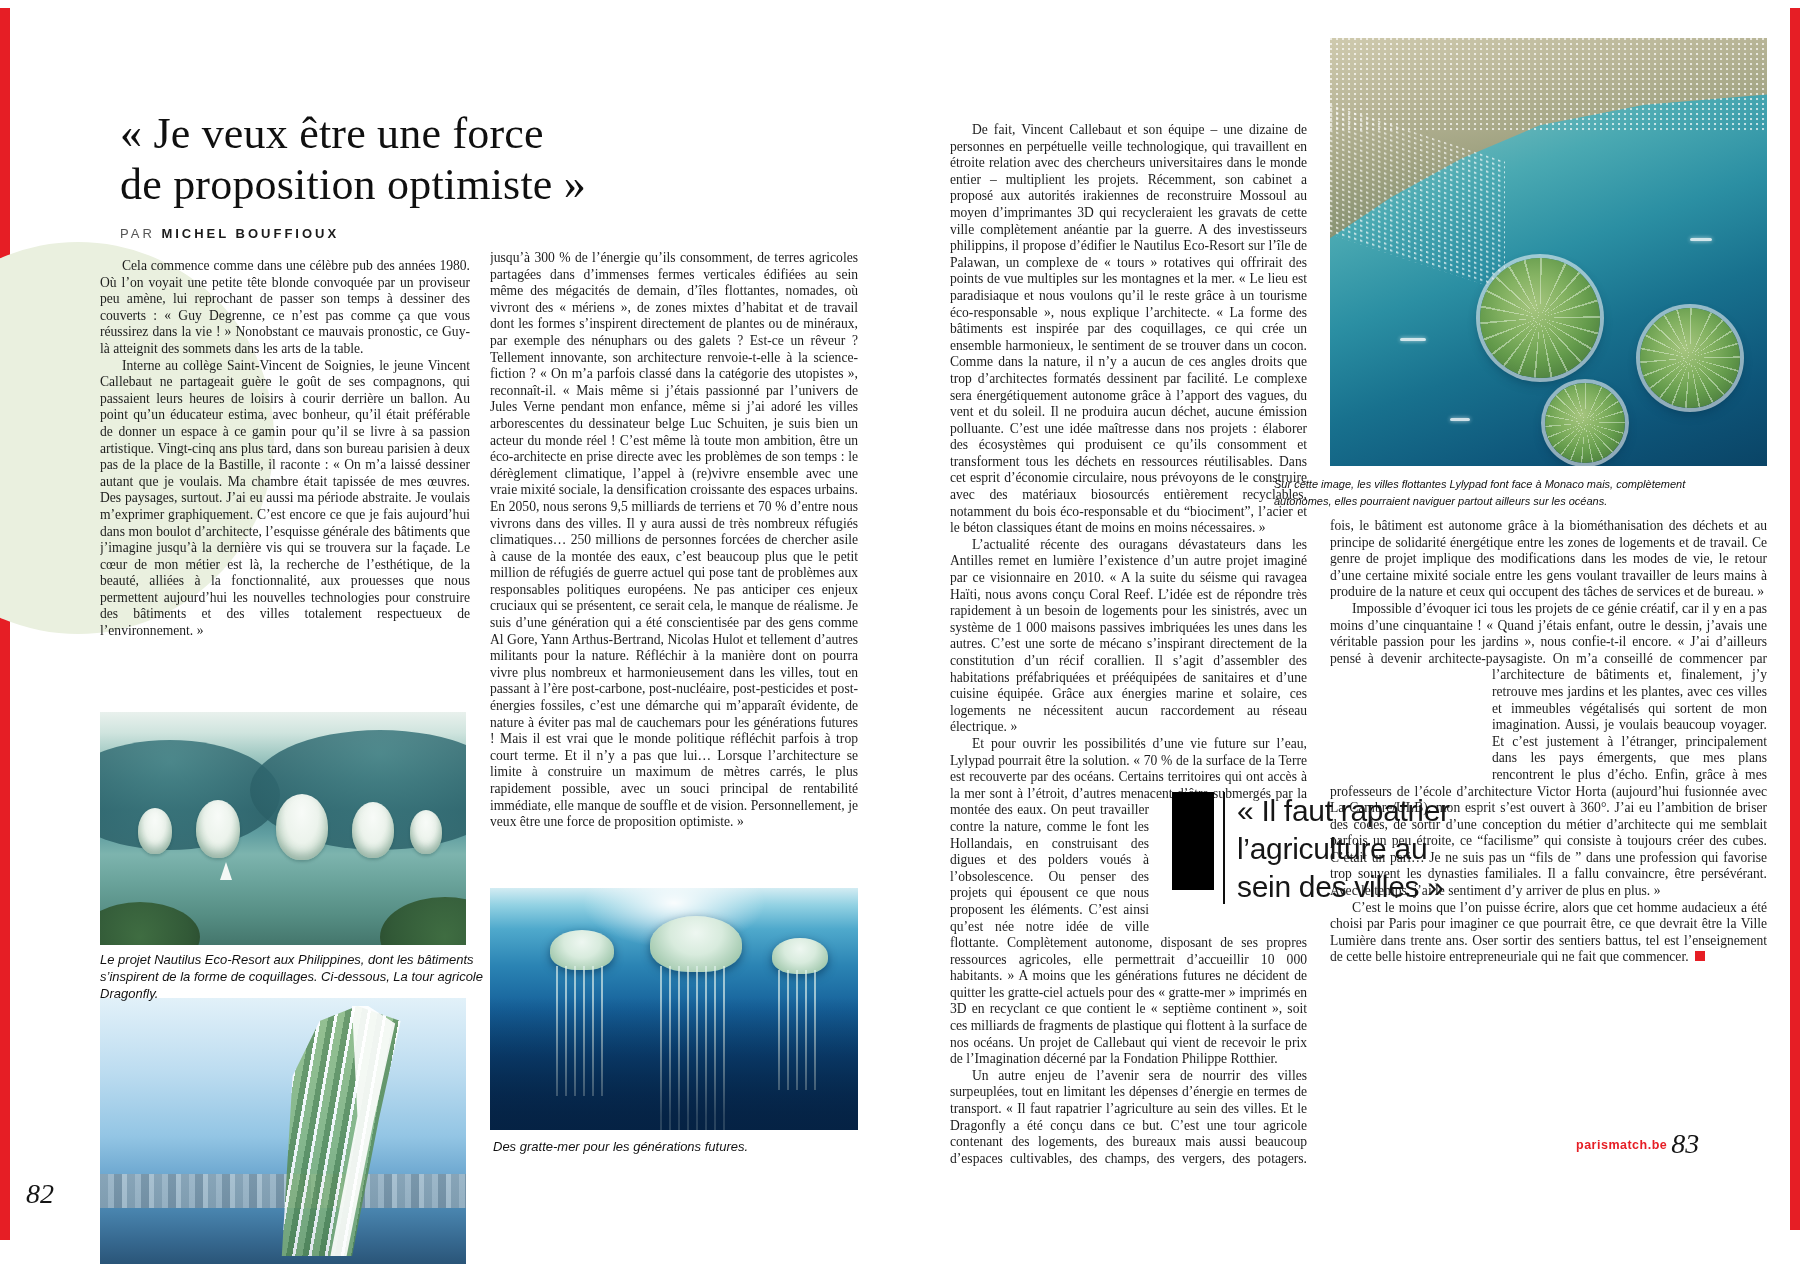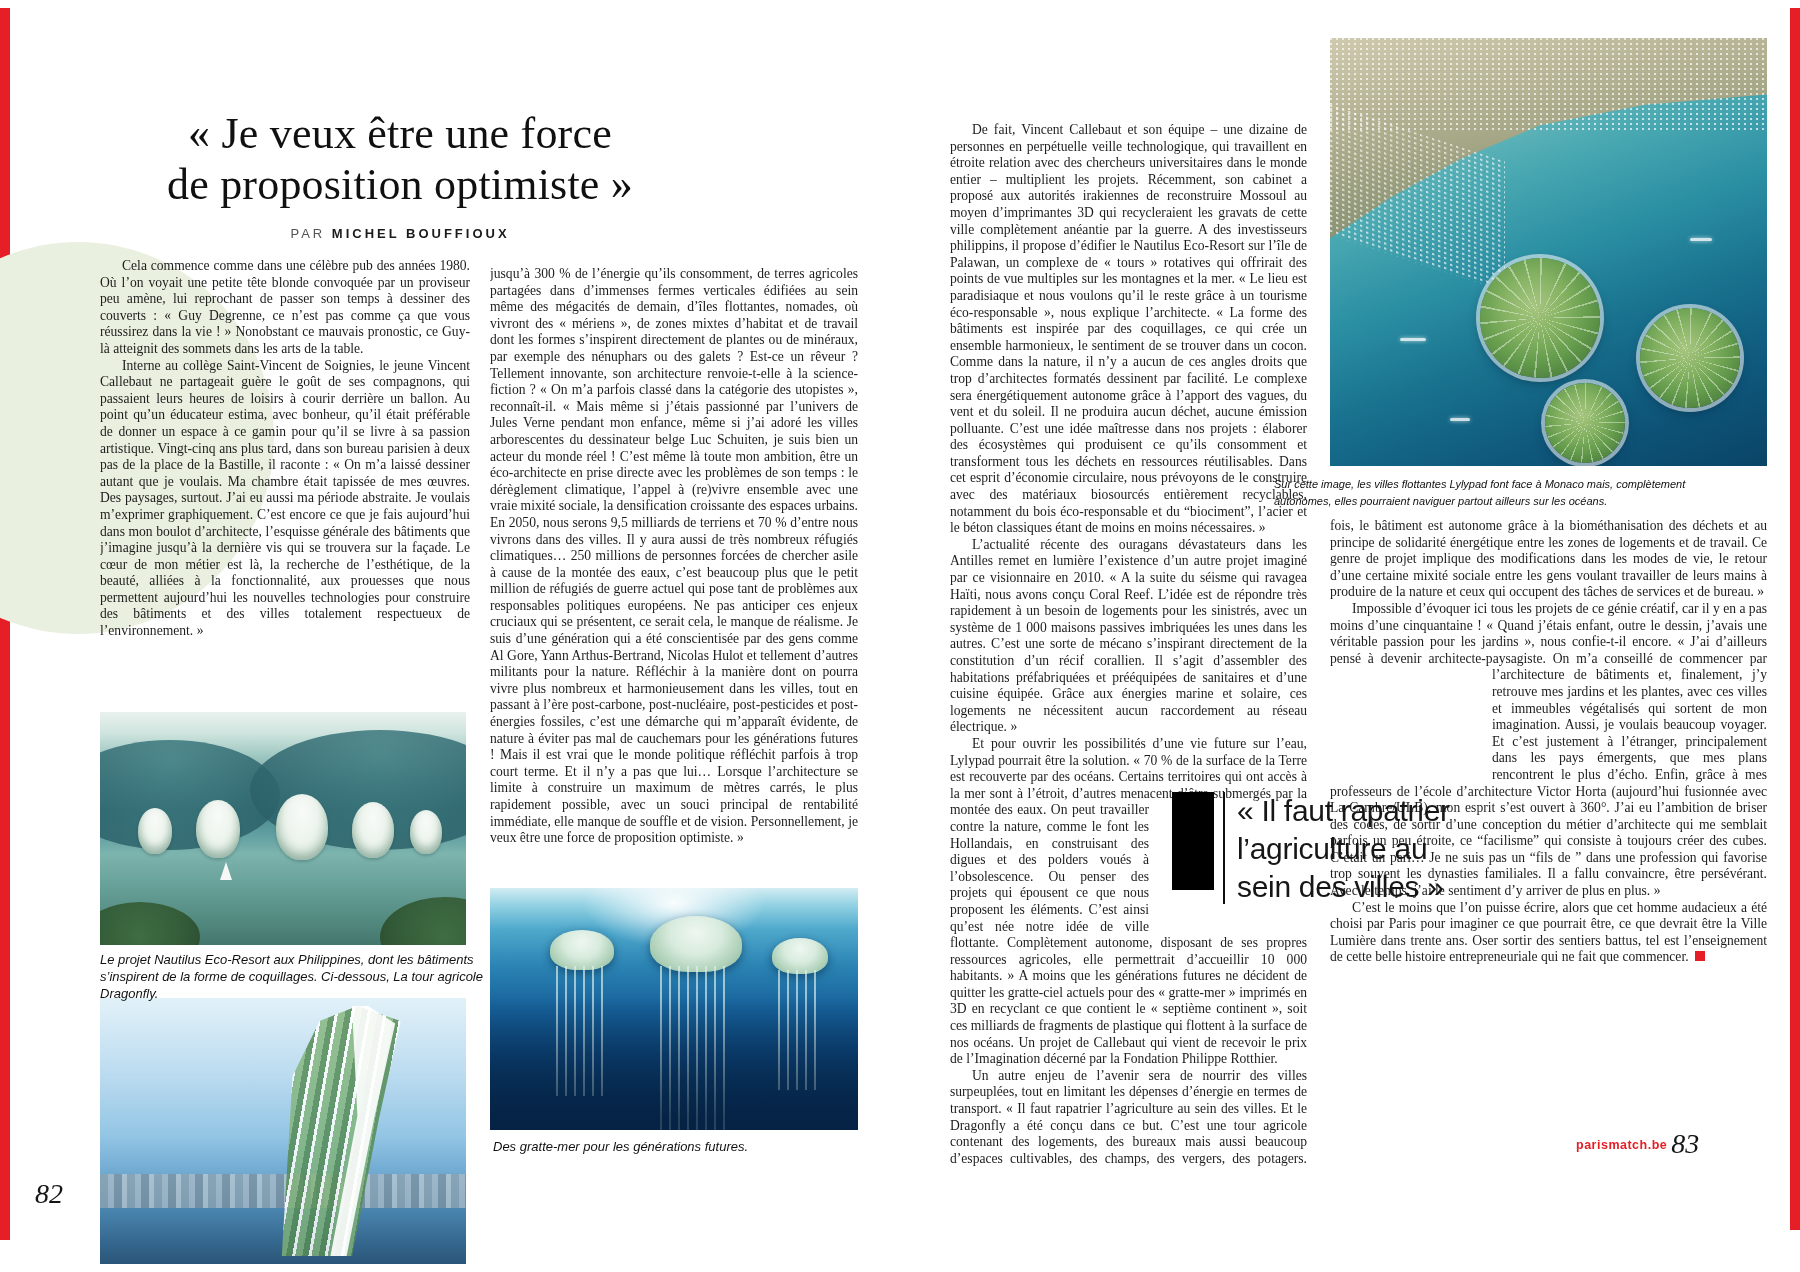--- a/index.html
+++ b/index.html
@@ -7,52 +7,52 @@
     width:1800px;height:1272px;position:relative;background:#ffffff;
     font-family:"Liberation Serif",serif;color:#1c1c1c;overflow:hidden;
   }
   
   .redbar{position:absolute;width:10px;background:#e61e25;}
   #redbar-left{left:0;top:8px;height:1232px;}
   #redbar-right{right:0;top:8px;height:1222px;}
   #green-circle{position:absolute;left:-118px;top:242px;width:392px;height:392px;
     border-radius:50%;background:#eaf0df;z-index:0;}
   
-  #title-block{position:absolute;left:104px;top:108px;width:592px;text-align:center;z-index:3;}
+  #title-block{position:absolute;left:120px;top:108px;width:592px;z-index:3;}
   .title-line{font-size:44px;line-height:51px;color:#101010;letter-spacing:.2px;}
   #byline{margin-top:16px;font-family:"Liberation Sans",sans-serif;font-size:13px;
     letter-spacing:3px;color:#1a1a1a;}
   #byline .b-prefix{font-weight:400;color:#555;}
   #byline .b-author{font-weight:700;}
   
   .col{position:absolute;text-align:justify;font-size:13.6px;line-height:16.6px;
     z-index:2;overflow:hidden;hyphens:auto;-webkit-hyphens:auto;}
   .col p{margin:0;}
   .col p.indent{text-indent:22px;}
   #col1{left:100px;top:258px;width:370px;height:452px;}
-  #col2{left:490px;top:266px;width:368px;height:606px;}
+  #col2{left:490px;top:250px;width:368px;height:606px;}
   #col3{left:950px;top:122px;width:357px;height:1046px;}
   #col4{left:1330px;top:518px;width:437px;height:655px;}
   .wrap-r{float:right;width:150px;height:118px;margin:2px 0 2px 8px;}
   .wrap-l{float:left;width:152px;height:112px;margin:2px 10px 2px 0;}
   .endmark{display:inline-block;width:10px;height:10px;background:#e61e25;margin-left:6px;}
   
   #pullquote{position:absolute;left:1172px;top:792px;display:flex;align-items:flex-start;z-index:4;}
   .pq-box{width:42px;height:98px;background:#000;}
   .pq-rule{width:2px;height:112px;background:#0e0e0e;margin-left:9px;}
   .pq-text{margin-left:12px;font-family:"Liberation Sans",sans-serif;font-weight:300;
     font-size:30px;line-height:38px;color:#161616;letter-spacing:-.3px;white-space:nowrap;}
   
   .caption{position:absolute;font-family:"Liberation Sans",sans-serif;font-style:italic;
     font-size:13px;line-height:17px;color:#111;z-index:3;}
   #caption-nautilus{left:100px;top:951px;width:392px;}
   #caption-grattemer{left:493px;top:1138px;width:360px;}
   #caption-lylypad{left:1274px;top:476px;width:420px;font-size:11px;}
   .folio{font-style:italic;font-size:28px;color:#151515;}
-  #folio-left{position:absolute;left:35px;top:1178px;}
+  #folio-left{position:absolute;left:26px;top:1178px;}
   #footer-right{position:absolute;left:1576px;top:1128px;width:190px;}
   #footer-right .pm{font-family:"Liberation Sans",sans-serif;font-weight:700;
     font-size:12.5px;color:#e61e25;letter-spacing:.5px;vertical-align:4px;}
   
   .photo{position:absolute;overflow:hidden;z-index:1;}
   #photo-nautilus{left:100px;top:712px;width:366px;height:233px;
     background:linear-gradient(180deg,#e9f1ed 0%,#cfe4de 9%,#a3cac4 18%,#6ba2a3 30%,
       #4a868c 42%,#5f9da0 52%,#7db4ae 61%,#6aa39b 73%,#568e84 87%,#44766c 100%);}
   .mount{position:absolute;border-radius:50%;background:radial-gradient(ellipse at 50% 20%,#3f7d82 0%,#2f666e 60%,#275960 100%);opacity:.85;}
   .shell{position:absolute;border-radius:50% 50% 46% 46%;

